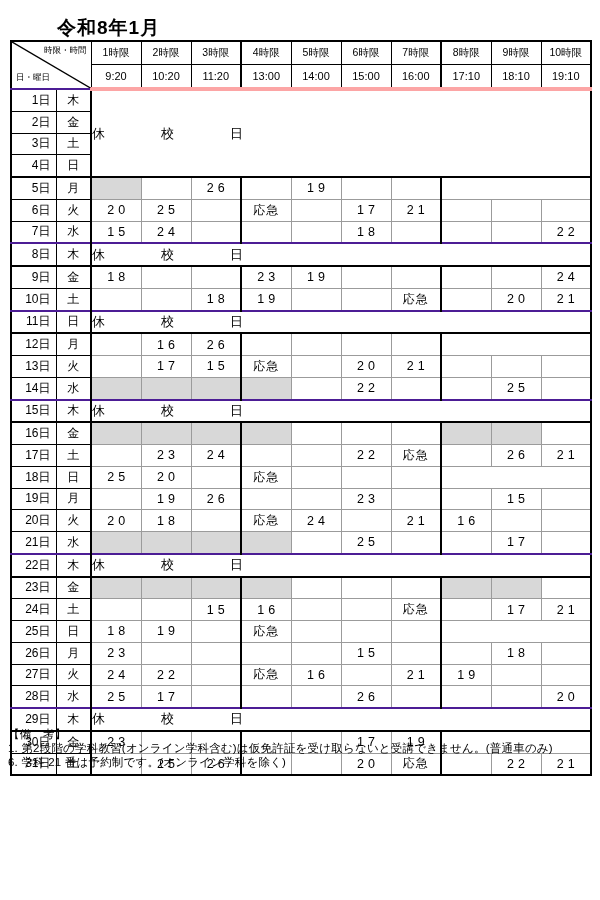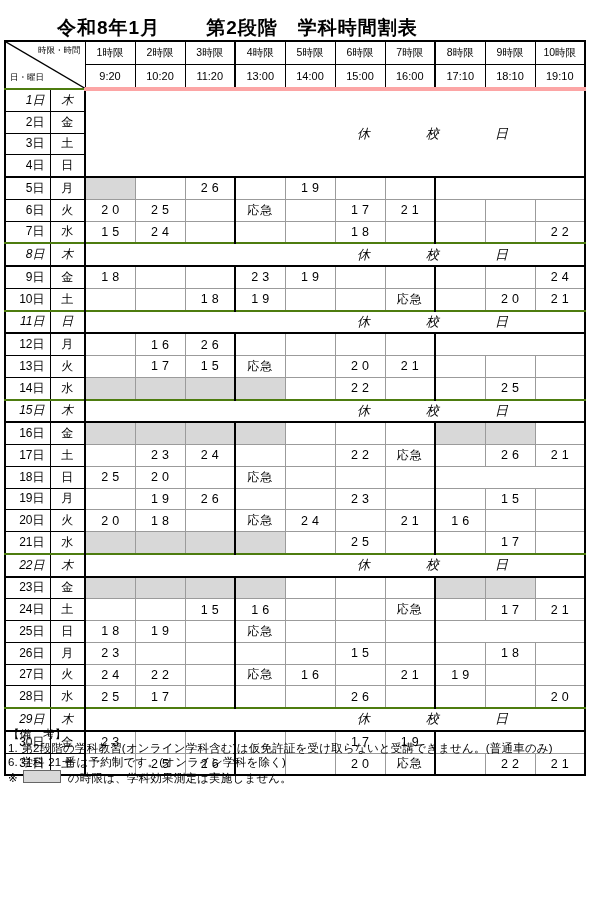--- a/index.html
+++ b/index.html
@@ -8,21 +8,21 @@
     font-family:"Liberation Sans","DejaVu Sans",sans-serif;color:#000;
     overflow:hidden;
   }
   
   .title{
     position:absolute;top:15px;left:57px;display:flex;gap:46px;
     font-size:19px;font-weight:bold;letter-spacing:1px;white-space:nowrap;
   }
   
   table.schedule{
-    position:absolute;left:4px;top:40px;
+    position:absolute;left:10px;top:40px;
     border-collapse:collapse;table-layout:fixed;
     border:2px solid #000;
   }
   .schedule th,.schedule td{padding:0;overflow:hidden;white-space:nowrap;}
   thead th{
     border:1px solid #000;height:22px;font-weight:normal;
     font-size:10.5px;text-align:center;vertical-align:middle;
   }
   thead tr.time-row th{font-size:11px;border-bottom:4px solid #fca5a5;}
   th.corner{position:relative;padding:0;}
@@ -39,43 +39,42 @@
   tbody td.wd{
     border:1px solid #000;border-right:2px solid #000;font-size:12px;text-align:center;
   }
   tbody td.p3,thead th.p3{border-right:2px solid #000;}
   tbody td.p7,thead th.p7{border-right:2px solid #000;}
   tbody td.num{letter-spacing:4px;text-indent:4px;}
   tbody td.aid{font-size:12px;letter-spacing:1px;}
   tbody td.gray{background:#d8d8d8;}
   tbody td.closed-cell{
     border:1px solid #000;border-top:2px solid #000;border-bottom:2px solid #000;
-    text-align:right;font-size:13px;letter-spacing:56px;padding-right:20px;
-  }
-  tbody tr.cstart td{border-top:2px solid #4d7c0f;font-style:italic;}
+    text-align:left;font-size:13px;letter-spacing:56px;padding-right:20px;
+  }
+  tbody tr.cstart td{border-top:2px solid #4c1d95;}
   tbody tr.cend td{border-bottom:2px solid #000;}
   
   .remarks{
     position:absolute;left:8px;top:728px;width:590px;
     font-size:11.5px;line-height:13.8px;letter-spacing:0.2px;white-space:nowrap;
   }
   .r-head{height:14px;}
   .swatch{
     display:inline-block;width:36px;height:11px;background:#d8d8d8;
     border:1px solid #666;vertical-align:-1px;margin:0 7px 0 5px;
   }
 </style>
 </head>
 <body>
 
 <div class="page">
 
   <div class="title">
     <span>令和8年1月</span>
-    <span>第2段階　学科時間割表</span>
   </div>
 
   <table class="schedule">
     <colgroup>
       <col style="width:45px">
         <col style="width:35px">
       <col style="width:50px">
         <col style="width:50px">
         <col style="width:50px">
         <col style="width:50px">
@@ -460,18 +459,15 @@
           <td class="slot num">22</td>
           <td class="slot num">21</td>
         </tr>
       </tbody>
   </table>
 
   <div class="remarks">
     <div class="r-head">【備　考】</div>
     <div class="r-line">1. 第2段階の学科教習(オンライン学科含む)は仮免許証を受け取らないと受講できません。(普通車のみ)</div>
     <div class="r-line">6. 学科 21 番は予約制です。(オンライン学科を除く)</div>
-    <div class="r-line">
-      <span>※</span><span class="swatch"></span><span>の時限は、学科効果測定は実施しません。</span>
-    </div>
   </div>
 
 </div>
 
 </body></html>

